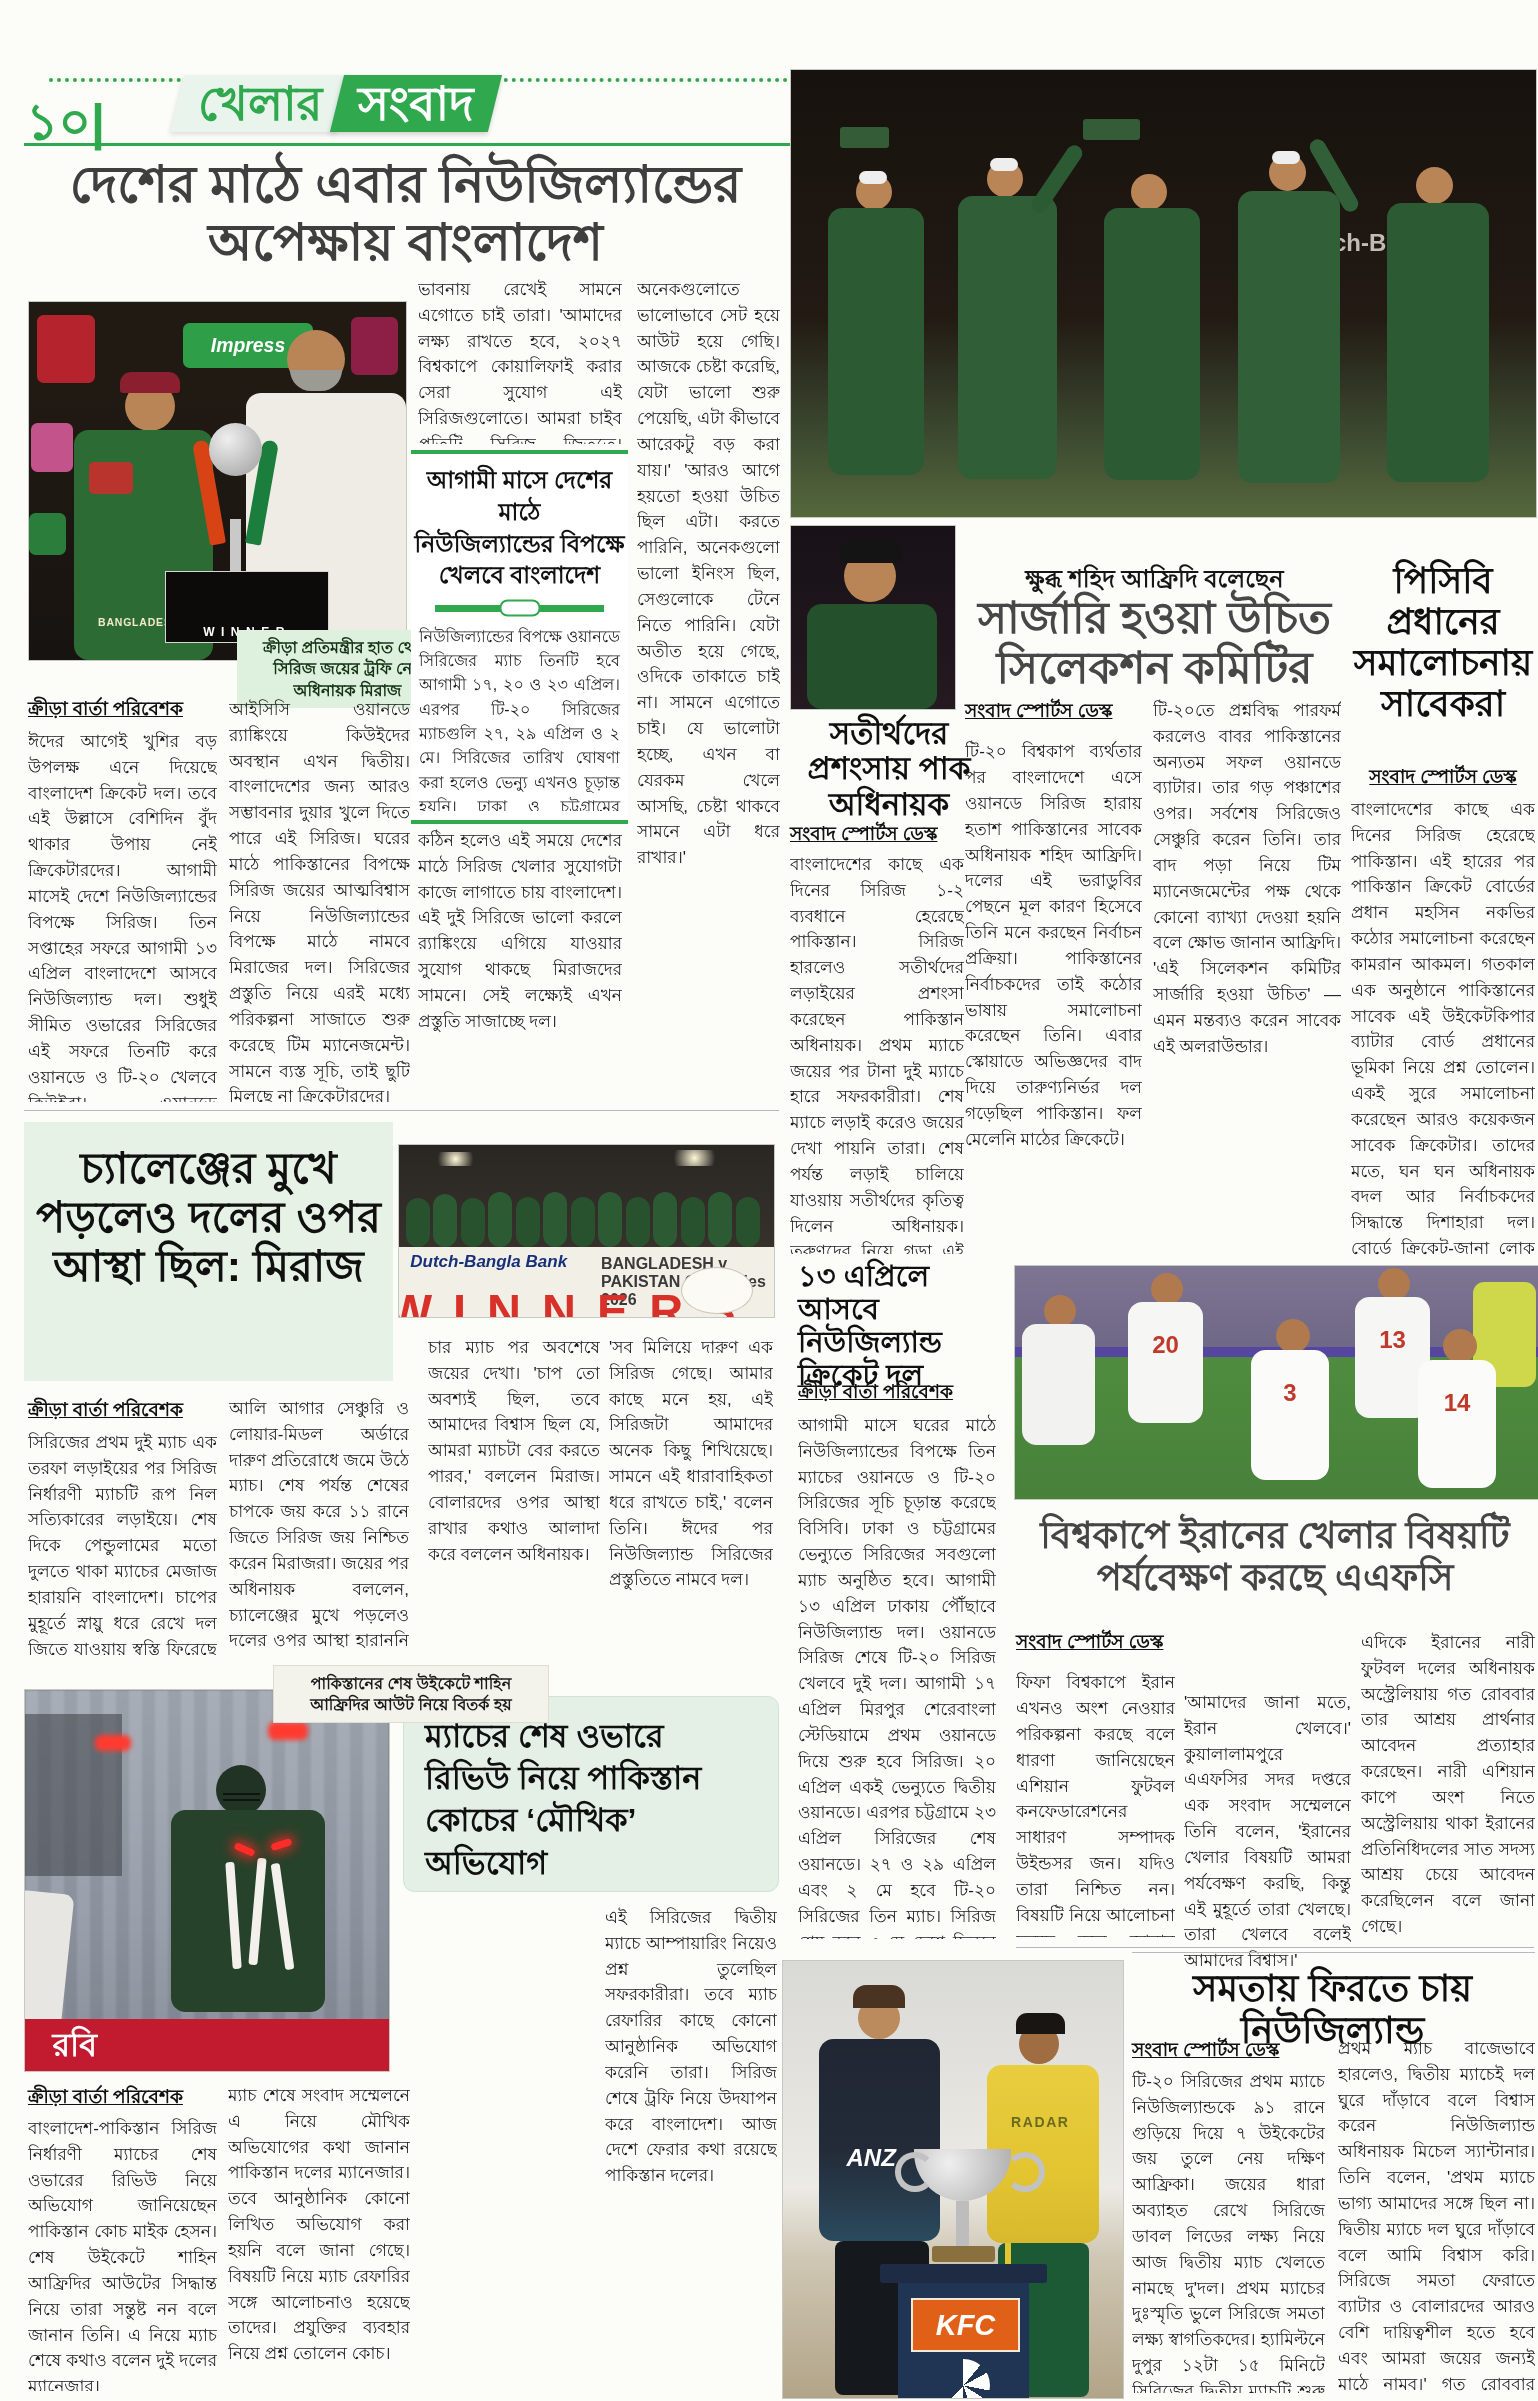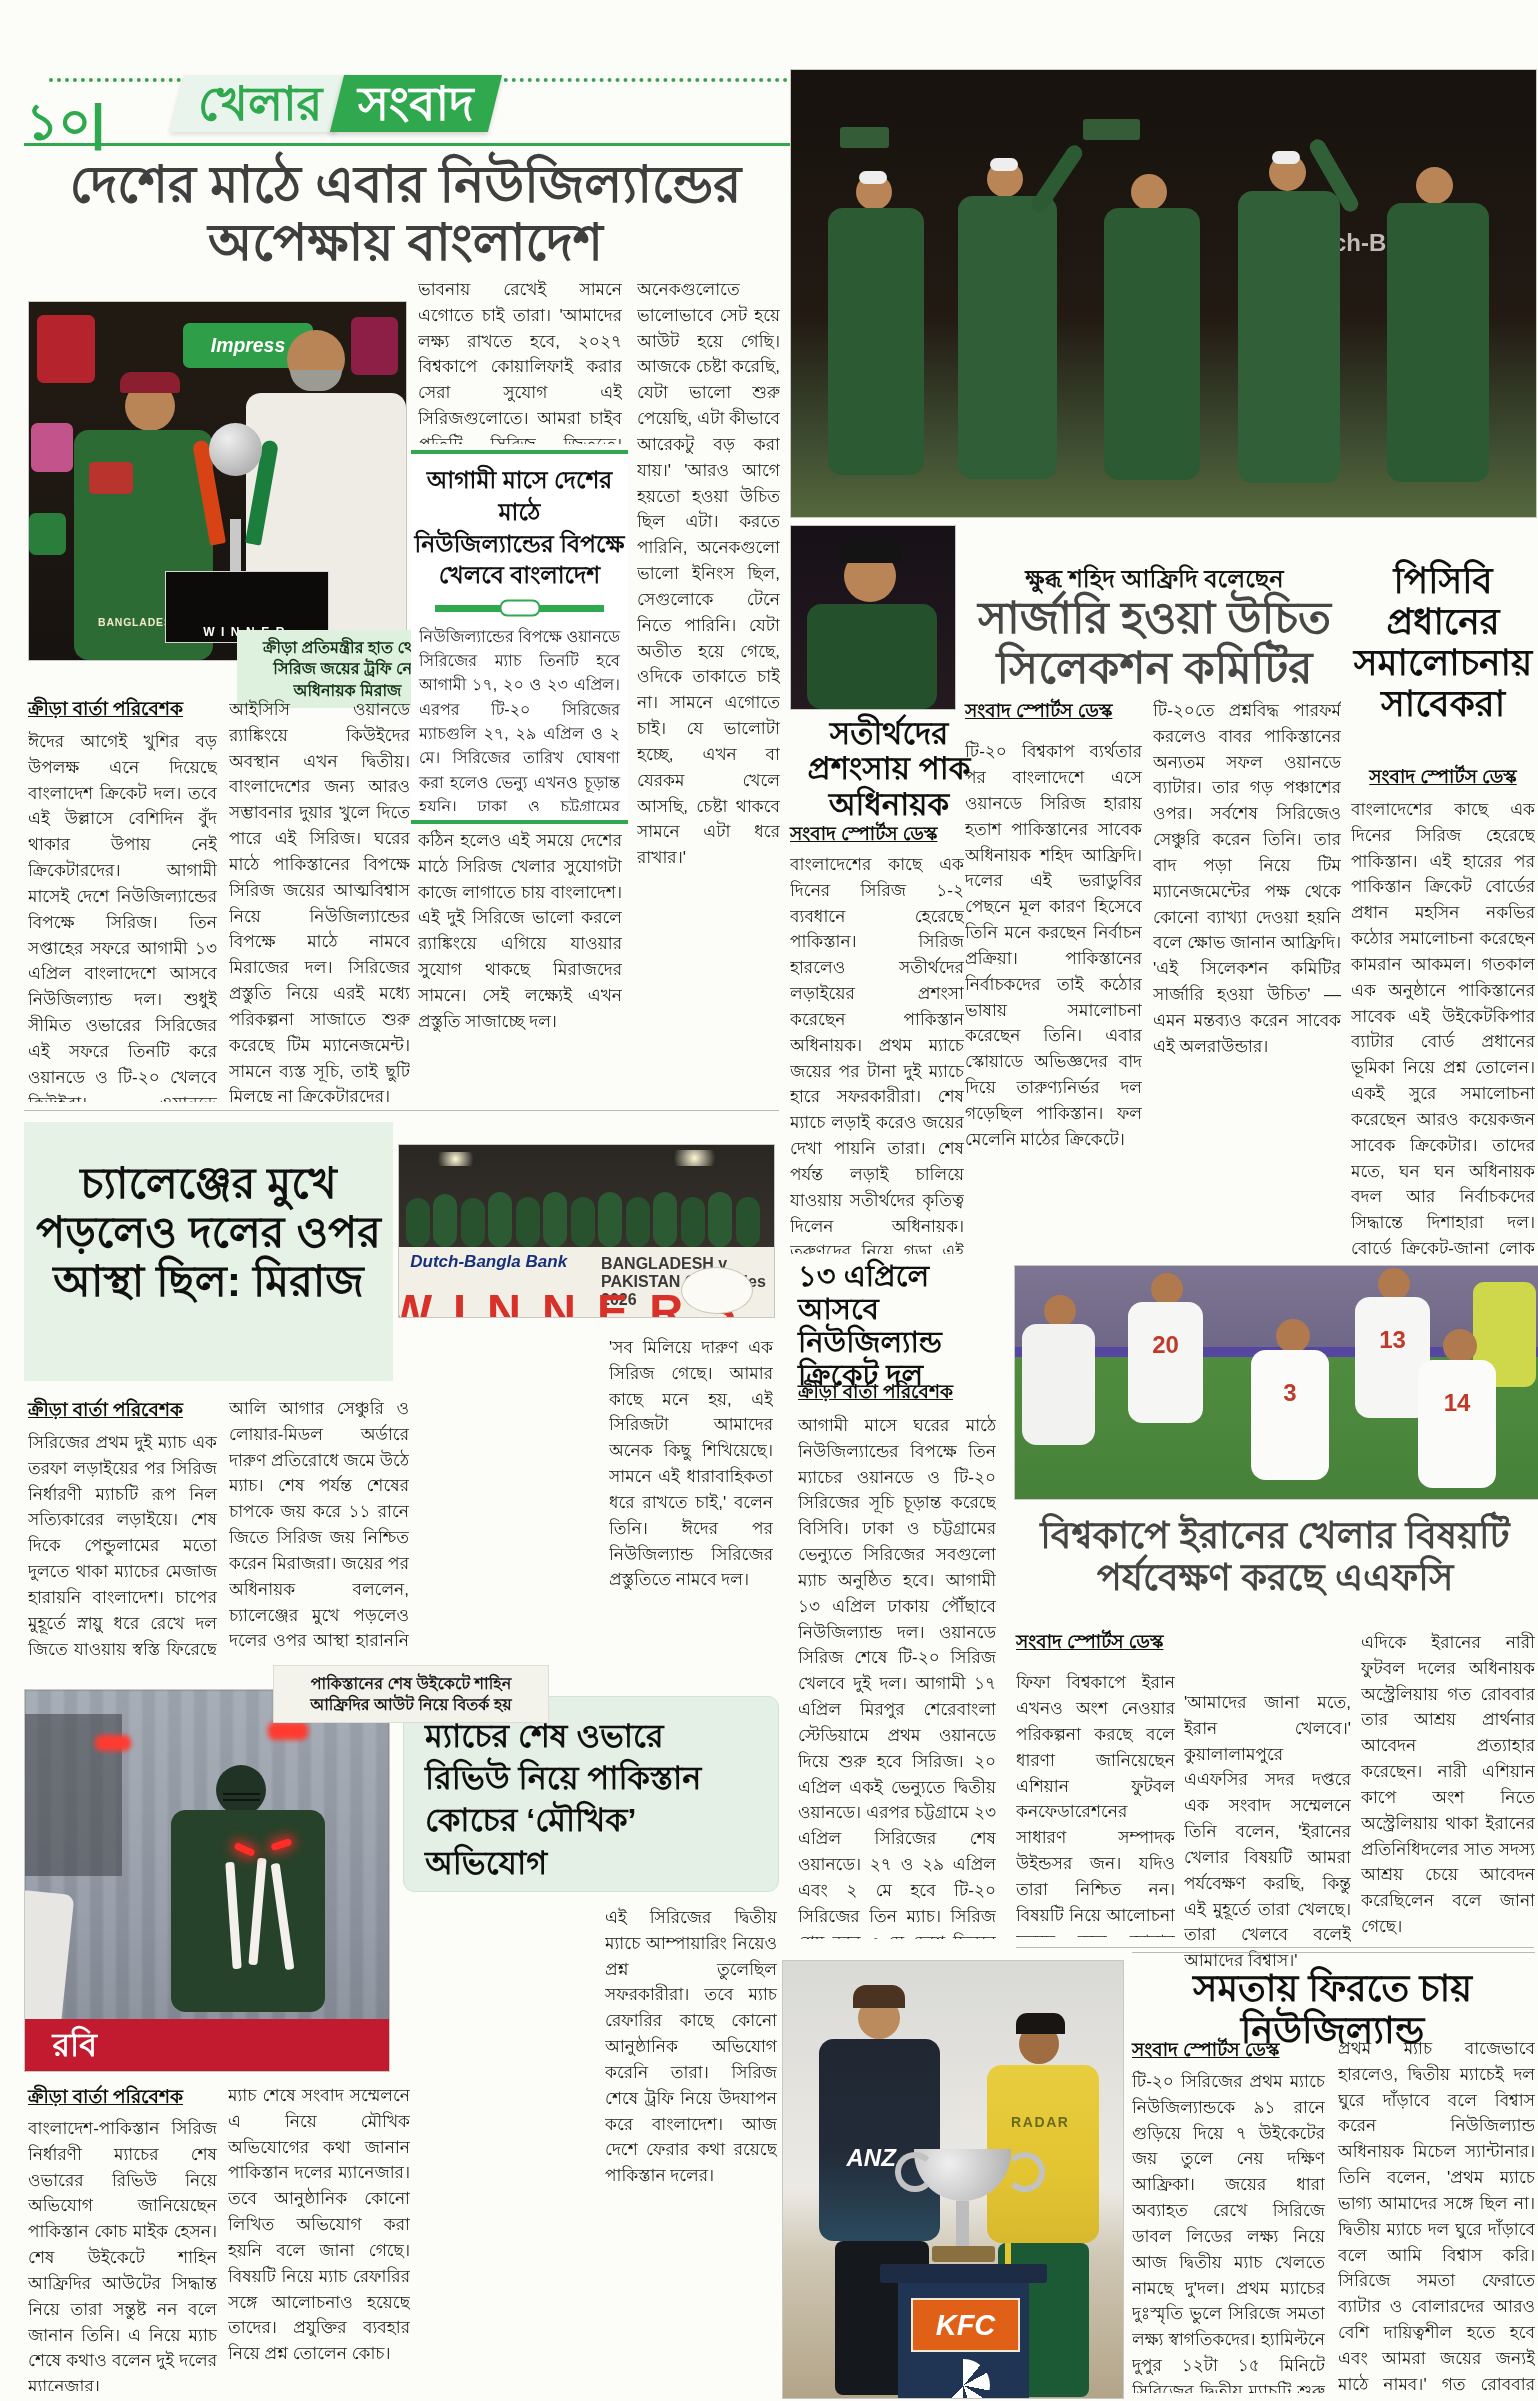--- a/index.html
+++ b/index.html
@@ -181,21 +181,21 @@
 
   <div class="abs headline black" style="left:1351px;top:560px;width:184px;font-size:36px;">
     <div>পিসিবি প্রধানের</div>
     <div>সমালোচনায়</div>
     <div>সাবেকরা</div>
   </div>
   <div class="abs byline" style="left:1351px;top:763px;width:184px;text-align:center;">সংবাদ স্পোর্টস ডেস্ক</div>
   <div class="abs col" style="left:1351px;top:797px;width:184px;height:458px;">বাংলাদেশের কাছে এক দিনের সিরিজ হেরেছে পাকিস্তান। এই হারের পর পাকিস্তান ক্রিকেট বোর্ডের প্রধান মহসিন নকভির কঠোর সমালোচনা করেছেন কামরান আকমল। গতকাল এক অনুষ্ঠানে পাকিস্তানের সাবেক এই উইকেটকিপার ব্যাটার বোর্ড প্রধানের ভূমিকা নিয়ে প্রশ্ন তোলেন। একই সুরে সমালোচনা করেছেন আরও কয়েকজন সাবেক ক্রিকেটার। তাদের মতে, ঘন ঘন অধিনায়ক বদল আর নির্বাচকদের সিদ্ধান্তে দিশাহারা দল। বোর্ডে ক্রিকেট-জানা লোক না থাকাই বড় সমস্যা বলে মনে করেন তারা।</div>
 
   <div class="abs greenpanel" style="left:24px;top:1122px;width:369px;height:259px;">
-    <div class="headline black" style="font-size:43px;padding-top:37px;">
+    <div class="headline black" style="font-size:43px;padding-top:22px;">
       <div>চ্যালেঞ্জের মুখে</div>
       <div>পড়লেও দলের ওপর</div>
       <div>আস্থা ছিল: মিরাজ</div>
     </div>
   </div>
   <div class="abs byline" style="left:28px;top:1396px;">ক্রীড়া বার্তা পরিবেশক</div>
   <div class="abs col" style="left:28px;top:1430px;width:189px;height:225px;">সিরিজের প্রথম দুই ম্যাচ এক তরফা লড়াইয়ের পর সিরিজ নির্ধারণী ম্যাচটি রূপ নিল সত্যিকারের লড়াইয়ে। শেষ দিকে পেন্ডুলামের মতো দুলতে থাকা ম্যাচের মেজাজ হারায়নি বাংলাদেশ। চাপের মুহূর্তে স্নায়ু ধরে রেখে দল জিতে যাওয়ায় স্বস্তি ফিরেছে শিবিরে।</div>
   <div class="abs col" style="left:229px;top:1396px;width:180px;height:259px;">আলি আগার সেঞ্চুরি ও লোয়ার-মিডল অর্ডারে দারুণ প্রতিরোধে জমে উঠে ম্যাচ। শেষ পর্যন্ত শেষের চাপকে জয় করে ১১ রানে জিতে সিরিজ জয় নিশ্চিত করেন মিরাজরা। জয়ের পর অধিনায়ক বললেন, চ্যালেঞ্জের মুখে পড়লেও দলের ওপর আস্থা হারাননি তিনি।</div>
 
   <div class="photo" style="left:398px;top:1144px;width:375px;height:172px;background:linear-gradient(180deg,#2a2723 0%,#35302a 55%,#433c33 100%);">
@@ -214,20 +214,21 @@
     <div class="fig-torso" style="left:282px;top:52px;width:24px;height:50px;background:#28522e;"></div>
     <div class="fig-torso" style="left:309px;top:47px;width:24px;height:55px;background:#2c5a33;"></div>
     <div class="fig-torso" style="left:337px;top:52px;width:24px;height:50px;background:#28522e;"></div>
     <div class="w-banner">
       <div class="w-brand">Dutch-Bangla Bank</div>
       <div class="w-match">BANGLADESH v PAKISTAN  ODI Series 2026</div>
       <div class="w-word">WINNERS</div>
       <div class="w-logo"></div>
     </div>
   </div>
+  <div class="abs col" style="left:428px;top:1335px;width:172px;height:321px;">চার ম্যাচ পর অবশেষে জয়ের দেখা। 'চাপ তো অবশ্যই ছিল, তবে আমাদের বিশ্বাস ছিল যে, আমরা ম্যাচটা বের করতে পারব,' বললেন মিরাজ। বোলারদের ওপর আস্থা রাখার কথাও আলাদা করে বললেন অধিনায়ক।</div>
   <div class="abs col" style="left:609px;top:1335px;width:164px;height:321px;">'সব মিলিয়ে দারুণ এক সিরিজ গেছে। আমার কাছে মনে হয়, এই সিরিজটা আমাদের অনেক কিছু শিখিয়েছে। সামনে এই ধারাবাহিকতা ধরে রাখতে চাই,' বলেন তিনি। ঈদের পর নিউজিল্যান্ড সিরিজের প্রস্তুতিতে নামবে দল।</div>
 
   <div class="abs headline black" style="left:798px;top:1260px;width:207px;font-size:29px;text-align:left;">
     <div>১৩ এপ্রিলে</div>
     <div>আসবে নিউজিল্যান্ড</div>
     <div>ক্রিকেট দল</div>
   </div>
   <div class="abs byline" style="left:798px;top:1378px;">ক্রীড়া বার্তা পরিবেশক</div>
   <div class="abs col" style="left:798px;top:1413px;width:198px;height:526px;">আগামী মাসে ঘরের মাঠে নিউজিল্যান্ডের বিপক্ষে তিন ম্যাচের ওয়ানডে ও টি-২০ সিরিজের সূচি চূড়ান্ত করেছে বিসিবি। ঢাকা ও চট্টগ্রামের ভেন্যুতে সিরিজের সবগুলো ম্যাচ অনুষ্ঠিত হবে। আগামী ১৩ এপ্রিল ঢাকায় পৌঁছাবে নিউজিল্যান্ড দল। ওয়ানডে সিরিজ শেষে টি-২০ সিরিজ খেলবে দুই দল। আগামী ১৭ এপ্রিল মিরপুর শেরেবাংলা স্টেডিয়ামে প্রথম ওয়ানডে দিয়ে শুরু হবে সিরিজ। ২০ এপ্রিল একই ভেন্যুতে দ্বিতীয় ওয়ানডে। এরপর চট্টগ্রামে ২৩ এপ্রিল সিরিজের শেষ ওয়ানডে। ২৭ ও ২৯ এপ্রিল এবং ২ মে হবে টি-২০ সিরিজের তিন ম্যাচ। সিরিজ শেষ করে ৩ মে দেশে ফিরবে কিউইরা।</div>
 

